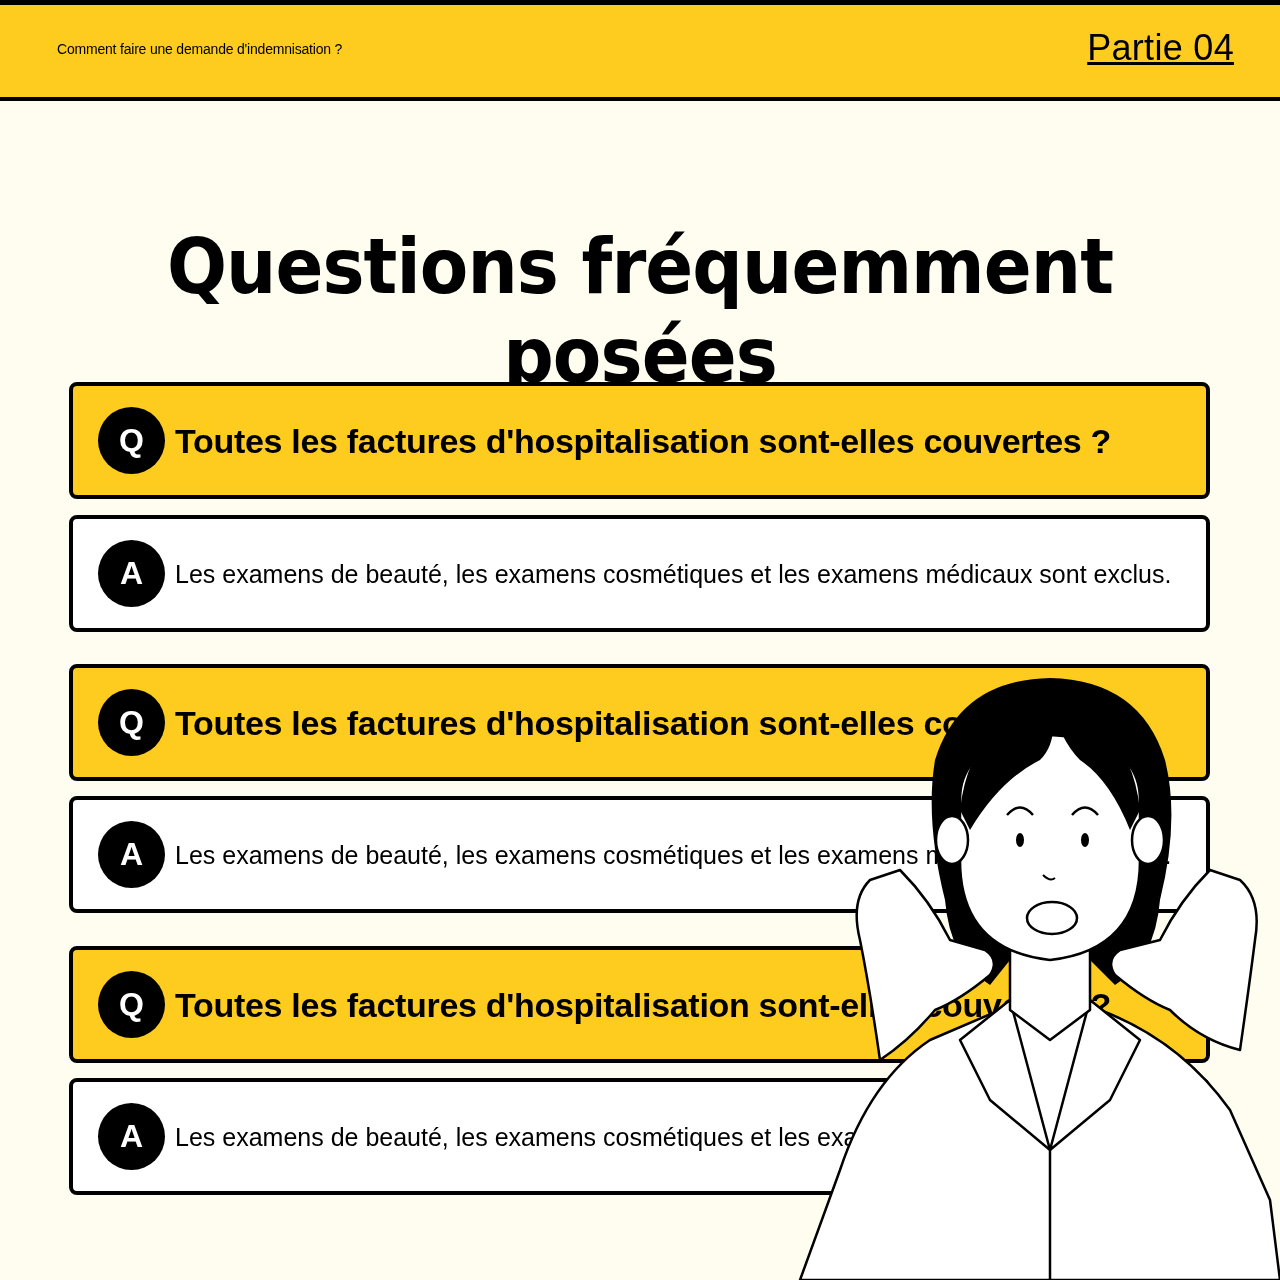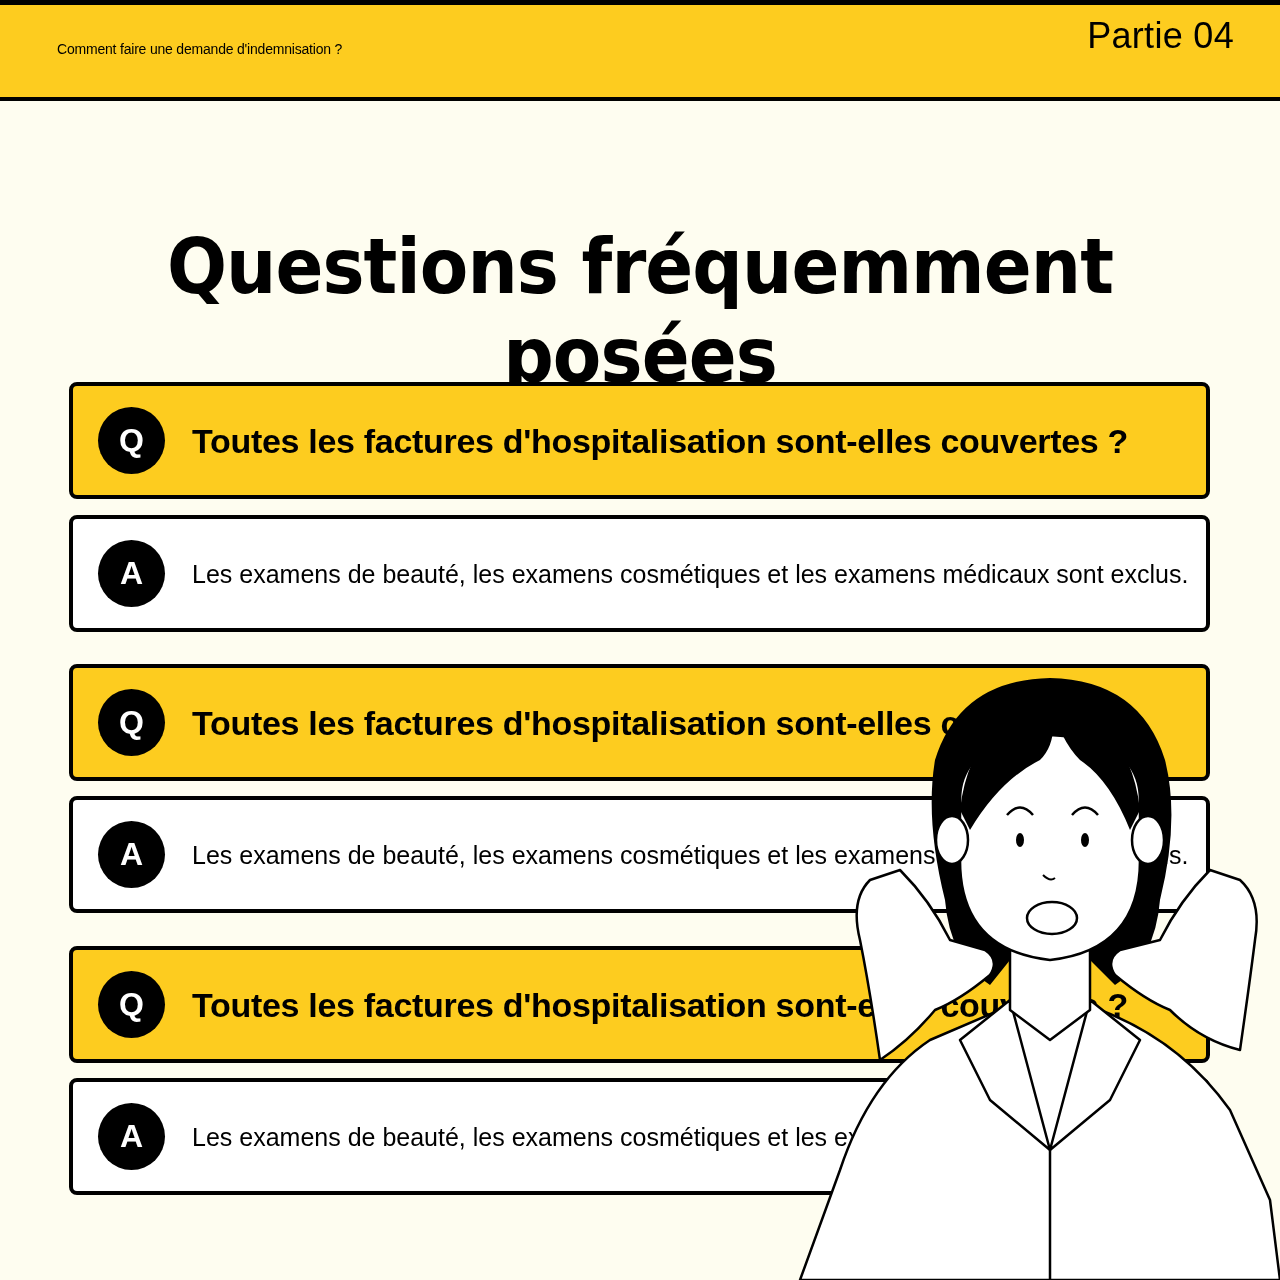--- a/index.html
+++ b/index.html
@@ -14,22 +14,22 @@
       position: absolute; left: 0; top: 0; width: 1280px; height: 101px;
       background: #fdcc1f;
       border-top: 5px solid #000;
       border-bottom: 4px solid #000;
     }
     .header-subtitle {
       position: absolute; left: 45px; top: 36px;
       font-size: 14px; font-weight: 400; letter-spacing: -0.2px; margin-left: 12px;
     }
     .header-part {
-      position: absolute; right: 46px; top: 10px;
-      font-size: 36px; font-weight: 400; letter-spacing: 0.3px;
+      position: absolute; right: 46px; top: 22px;
+      font-size: 36px; font-weight: 400; letter-spacing: 0.3px; text-decoration: underline;
     }
     .page-title {
       position: absolute; left: 0; top: 222px; width: 1280px;
       text-align: center;
       font-family: "DejaVu Sans", sans-serif;
       font-weight: 700;
       font-size: 76px;
       letter-spacing: -1px;
       transform: scaleX(0.93);
       transform-origin: center;
@@ -40,21 +40,21 @@
     .faq.q { background: #fdcc1f; }
     .faq.a { background: #ffffff; }
     .badge {
       position: absolute; left: 25px; top: 50%; margin-top: -34px;
       width: 67px; height: 67px; border-radius: 50%;
       background: #000; color: #fff;
       display: flex; align-items: center; justify-content: center;
       font-weight: 700; font-size: 32px;
     }
     .faq-text {
-      position: absolute; left: 119px; top: 50%;
+      position: absolute; left: 102px; top: 50%;
       transform: translateY(-50%);
       white-space: nowrap;
     }
     .faq.q .faq-text { font-size: 34px; font-weight: 700; letter-spacing: -0.3px; }
     .faq.a .faq-text { font-size: 25px; font-weight: 400; letter-spacing: 0px; }
     .illustration {
       position: absolute; left: 780px; top: 670px; width: 500px; height: 610px;
       pointer-events: none;
     }
   </style>

